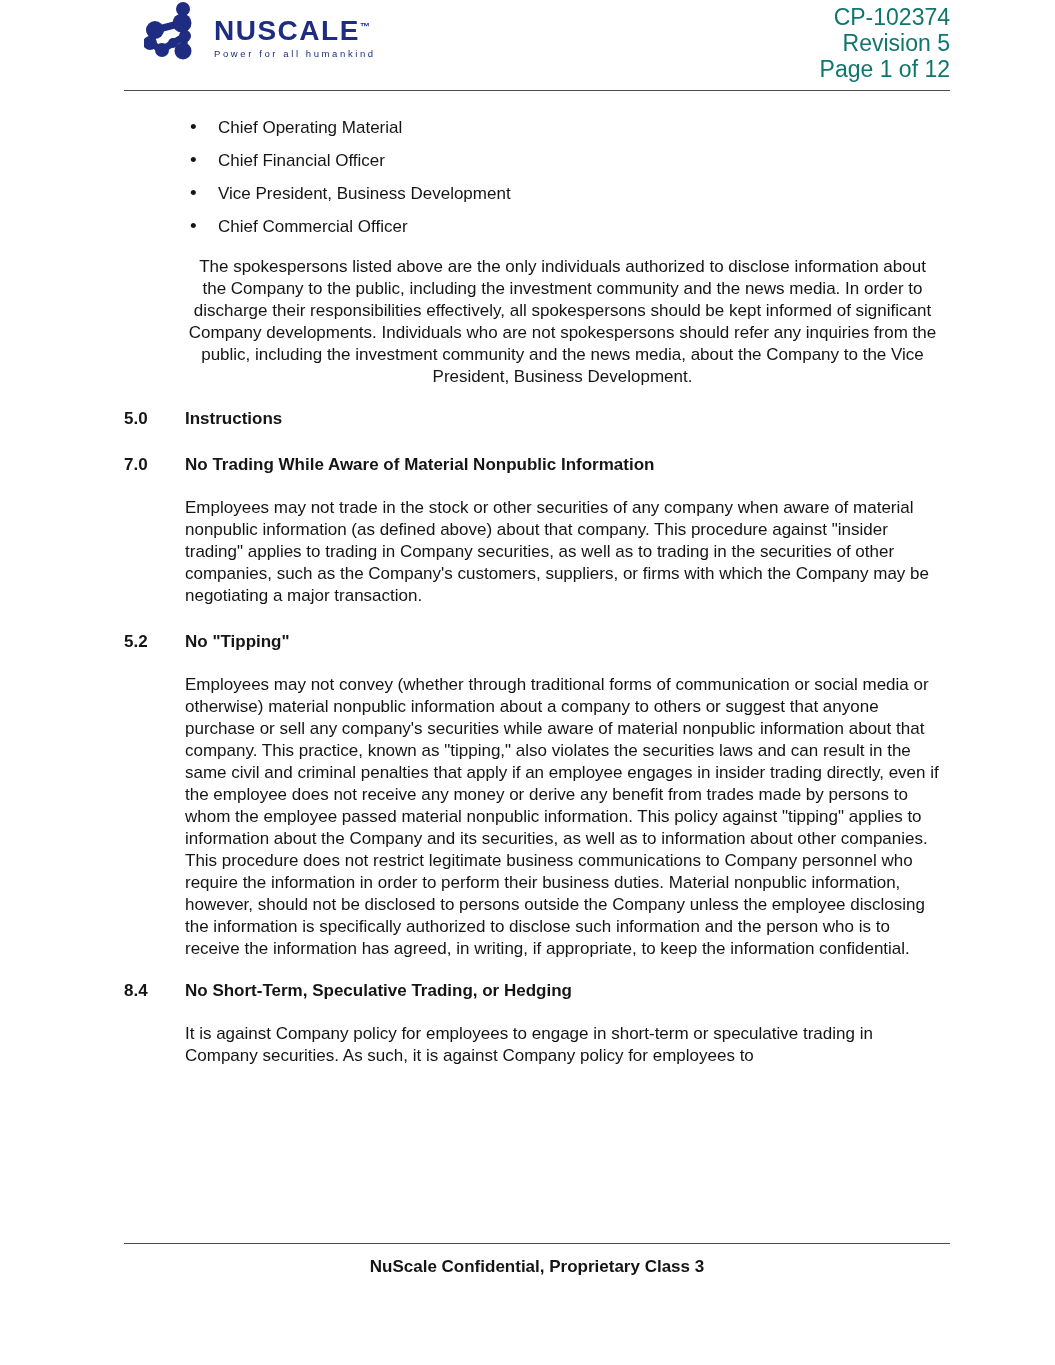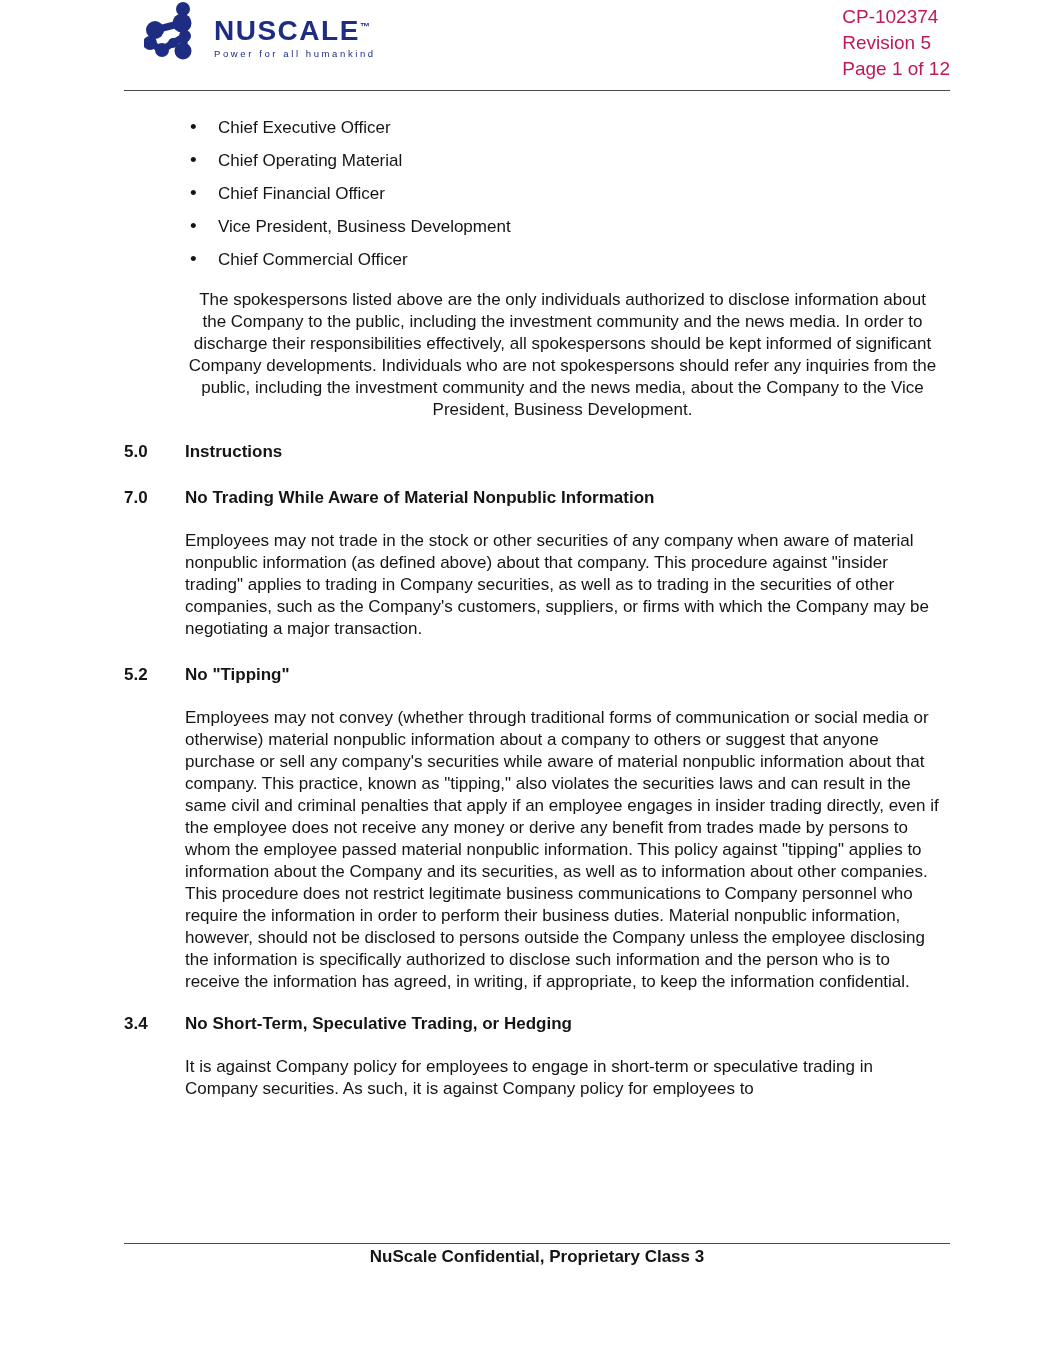--- a/index.html
+++ b/index.html
@@ -41,24 +41,25 @@
   }
   .brand sup { font-size: 10px; letter-spacing: 0; }
   .tagline {
     color: #1e2d82;
     font-size: 9.5px;
     letter-spacing: 2.6px;
     margin-top: 3px;
     white-space: nowrap;
   }
   .docinfo {
-    font-size: 19px;
+    text-align: right;
+    font-size: 23px;
     line-height: 26px;
     padding-top: 4px;
-    color: #be185d;
+    color: #0f766e;
   }
   .rule {
     border: none;
     border-top: 1.5px solid #4a4a4a;
     margin: 8px 0 0 0;
   }
 
   
   .bullets {
     margin: 26px 0 0 0;
@@ -119,21 +120,21 @@
   }
   .footer-rule {
     border: none;
     border-top: 1px solid #4a4a4a;
     margin: 3px 0 0 0;
   }
   .confidential {
     text-align: center;
     font-weight: bold;
     font-size: 17px;
-    margin-top: 3px;
+    margin-top: 13px;
   }
 </style>
 </head>
 <body>
 
 <div class="page">
 
   <div class="header">
     <div class="logo">
       <svg class="logo-mark" viewBox="0 0 58 72" xmlns="http://www.w3.org/2000/svg">
@@ -165,21 +166,20 @@
     </div>
     <div class="docinfo">
       <div>CP-102374</div>
       <div>Revision 5</div>
       <div>Page 1 of 12</div>
     </div>
   </div>
   <hr class="rule">
 
   <ul class="bullets">
-    <li>Chief Executive Officer</li>
     <li>Chief Operating Material</li>
     <li>Chief Financial Officer</li>
     <li>Vice President, Business Development</li>
     <li>Chief Commercial Officer</li>
   </ul>
 
   <p class="para">The spokespersons listed above are the only individuals authorized to disclose information about the Company to the public, including the investment community and the news media. In order to discharge their responsibilities effectively, all spokespersons should be kept informed of significant Company developments. Individuals who are not spokespersons should refer any inquiries from the public, including the investment community and the news media, about the Company to the Vice President, Business Development.</p>
 
   <div class="section">
     <div class="sec-head">
@@ -200,21 +200,21 @@
   <div class="section">
     <div class="sec-head">
       <span class="sec-num">5.2</span>
       <span class="sec-title">No "Tipping"</span>
     </div>
     <p class="section-body">Employees may not convey (whether through traditional forms of communication or social media or otherwise) material nonpublic information about a company to others or suggest that anyone purchase or sell any company's securities while aware of material nonpublic information about that company. This practice, known as "tipping," also violates the securities laws and can result in the same civil and criminal penalties that apply if an employee engages in insider trading directly, even if the employee does not receive any money or derive any benefit from trades made by persons to whom the employee passed material nonpublic information. This policy against "tipping" applies to information about the Company and its securities, as well as to information about other companies. This procedure does not restrict legitimate business communications to Company personnel who require the information in order to perform their business duties. Material nonpublic information, however, should not be disclosed to persons outside the Company unless the employee disclosing the information is specifically authorized to disclose such information and the person who is to receive the information has agreed, in writing, if appropriate, to keep the information confidential.</p>
   </div>
 
   <div class="section tight">
     <div class="sec-head">
-      <span class="sec-num">3.4</span>
+      <span class="sec-num">8.4</span>
       <span class="sec-title">No Short-Term, Speculative Trading, or Hedging</span>
     </div>
     <p class="section-body">It is against Company policy for employees to engage in short-term or speculative trading in Company securities. As such, it is against Company policy for employees to</p>
   </div>
 
   <div class="footer">
     <hr class="footer-rule">
     <div class="confidential">NuScale Confidential, Proprietary Class 3</div>
   </div>
 

